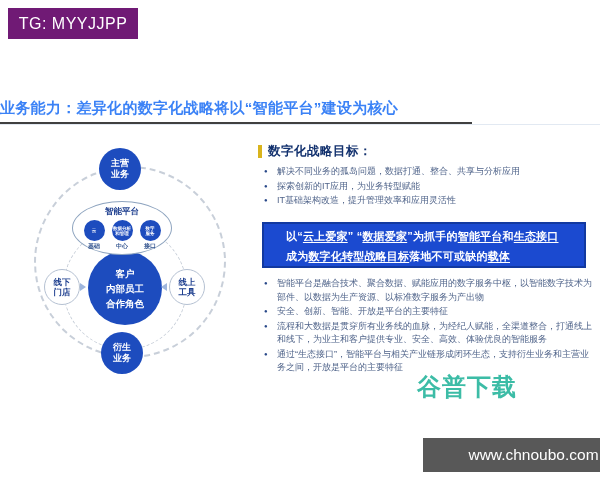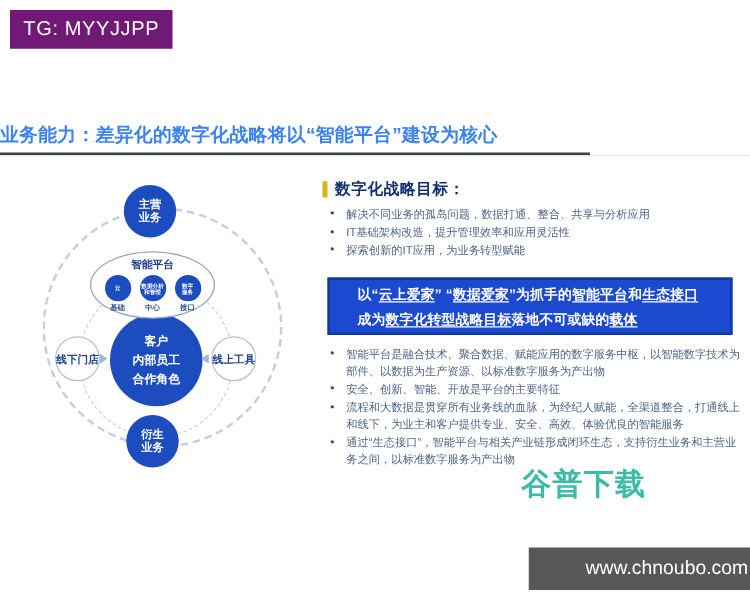--- a/index.html
+++ b/index.html
@@ -38,21 +38,21 @@
   .blue-circle {
     position:absolute; border-radius:50%; background:#1d4cbe; color:#fff;
     display:flex; flex-direction:column; align-items:center; justify-content:center;
     font-weight:bold; text-align:center; z-index:3;
   }
   .node-top    { left:99px;  top:148px; width:42px; height:42px; font-size:9px;  line-height:11px; }
   .node-bottom { left:101px; top:332px; width:42px; height:42px; font-size:9px;  line-height:11px; }
   .node-center { left:88px;  top:251px; width:74px; height:74px; font-size:9.5px; line-height:15px; }
   .white-circle {
     position:absolute; border-radius:50%; background:#fff; border:1px solid #b5c1d2;
-    color:#1e3f8f; display:flex; align-items:center; justify-content:center;
+    color:#1e3f8f; display:flex; flex-direction:column; align-items:center; justify-content:center;
     font-weight:bold; font-size:8.5px; line-height:10px; text-align:center; z-index:3;
   }
   .node-left  { left:44px;  top:269px; width:36px; height:36px; }
   .node-right { left:169px; top:269px; width:36px; height:36px; }
   .platform-ellipse {
     position:absolute; left:72px; top:201px; width:100px; height:54px;
     background:#fff; border:1.5px solid #8ea4bf; border-radius:50%; z-index:4;
     display:flex; flex-direction:column; align-items:center; padding-top:4px;
   }
   .platform-title { font-size:8.5px; font-weight:bold; color:#1e3f8f; }
@@ -157,34 +157,34 @@
   </div>
 </div>
 
 <div class="panel-heading">
   <span class="heading-bar"></span>
   <span class="heading-text">数字化战略目标：</span>
 </div>
 
 <ul class="goal-list">
   <li>解决不同业务的孤岛问题，数据打通、整合、共享与分析应用</li>
+  <li>探索创新的IT应用，为业务转型赋能</li>
   <li>IT基础架构改造，提升管理效率和应用灵活性</li>
-  <li>探索创新的IT应用，为业务转型赋能</li>
 </ul>
 
 <div class="highlight-box">
   <div>
     <span>以“</span><span class="u">云上爱家</span><span>” “</span><span class="u">数据爱家</span><span>”为抓手的</span><span class="u">智能平台</span><span>和</span><span class="u">生态接口</span>
   </div>
   <div>
     <span>成为</span><span class="u">数字化转型战略目标</span><span>落地不可或缺的</span><span class="u">载体</span>
   </div>
 </div>
 
 <ul class="detail-list">
   <li>智能平台是融合技术、聚合数据、赋能应用的数字服务中枢，以智能数字技术为部件、以数据为生产资源、以标准数字服务为产出物</li>
   <li>安全、创新、智能、开放是平台的主要特征</li>
   <li>流程和大数据是贯穿所有业务线的血脉，为经纪人赋能，全渠道整合，打通线上和线下，为业主和客户提供专业、安全、高效、体验优良的智能服务</li>
-  <li>通过“生态接口”，智能平台与相关产业链形成闭环生态，支持衍生业务和主营业务之间，以标准数字服务为产出物</li>
+  <li>通过“生态接口”，智能平台与相关产业链形成闭环生态，支持衍生业务和主营业务之间，开放是平台的主要特征</li>
 </ul>
 
 <div class="site-name">谷普下载</div>
 <div class="url-banner">www.chnoubo.com</div>
 
 </body></html>

